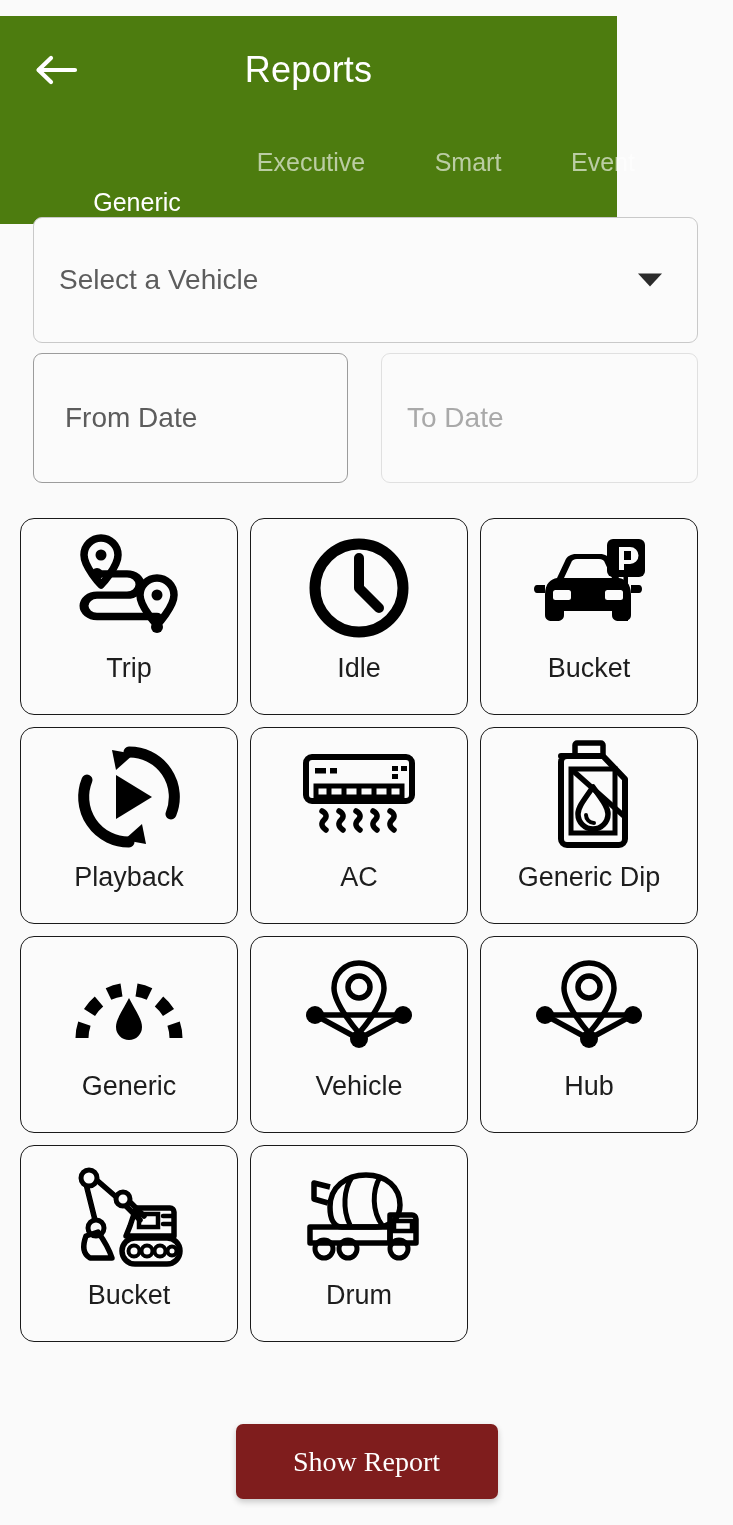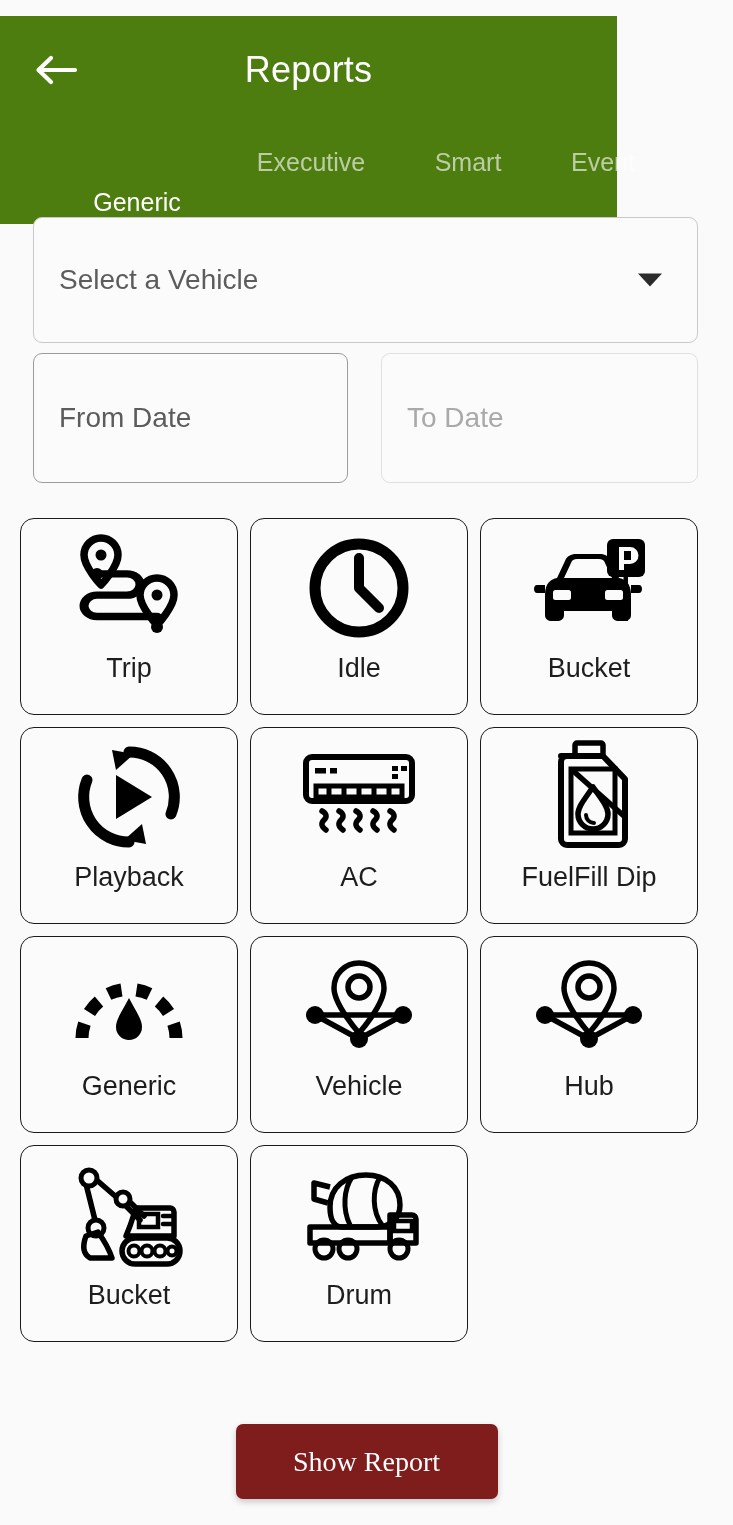--- a/index.html
+++ b/index.html
@@ -140,20 +140,21 @@
     border-radius: 9px;
     background: #fbfbfb;
     display: flex;
     align-items: center;
     cursor: pointer;
   }
   .date-field.from {
     left: 33px;
     width: 315px;
     border: 1.6px solid #9c9c9c;
+    padding-left: 6px;
   }
   .date-field.to {
     left: 381px;
     width: 317px;
     border: 1.6px solid #e0e0e0;
   }
   .date-text {
     margin-left: 25px;
     font-size: 28px;
     line-height: 34px;
@@ -371,21 +372,21 @@
       <div class="card-icon">
         <svg width="96" height="116" viewBox="0 0 96 116" fill="none">
           <rect x="34" y="4" width="28" height="13" rx="2" stroke="#000" stroke-width="5.5"></rect>
           <path d="M20 17 H62 L84 40 V100 a6 6 0 0 1 -6 6 H26 a6 6 0 0 1 -6 -6 V23 a6 6 0 0 1 6 -6 Z" stroke="#000" stroke-width="6" stroke-linejoin="round"></path>
           <path d="M30 30 H74 V94 H30 Z" stroke="#000" stroke-width="5"></path>
           <path d="M30 30 L84 78" stroke="#000" stroke-width="5.5"></path>
           <path d="M52 48 c-9 13 -15 20 -15 27 a15 15 0 0 0 30 0 c0 -7 -6 -14 -15 -27z" stroke="#000" stroke-width="5.5" stroke-linejoin="round" fill="none"></path>
           <path d="M45 76 a8 8 0 0 0 8 8" stroke="#000" stroke-width="4" stroke-linecap="round" fill="none"></path>
         </svg>
       </div>
-      <div class="card-label">FuelFill Dip</div>
+      <div class="card-label">Generic Dip</div>
     </div>
 
     <div class="card">
       <div class="card-icon">
         <svg width="118" height="92" viewBox="0 0 118 92" fill="none">
           <g stroke="#000" stroke-width="13" stroke-linecap="butt" fill="none">
             <path d="M12 78 A47 47 0 0 1 14.4 63.6"></path>
             <path d="M19.5 52.5 A47 47 0 0 1 29 41.5"></path>
             <path d="M38.5 34 A47 47 0 0 1 51.5 30"></path>
             <path d="M66.5 30 A47 47 0 0 1 79.5 34"></path>

